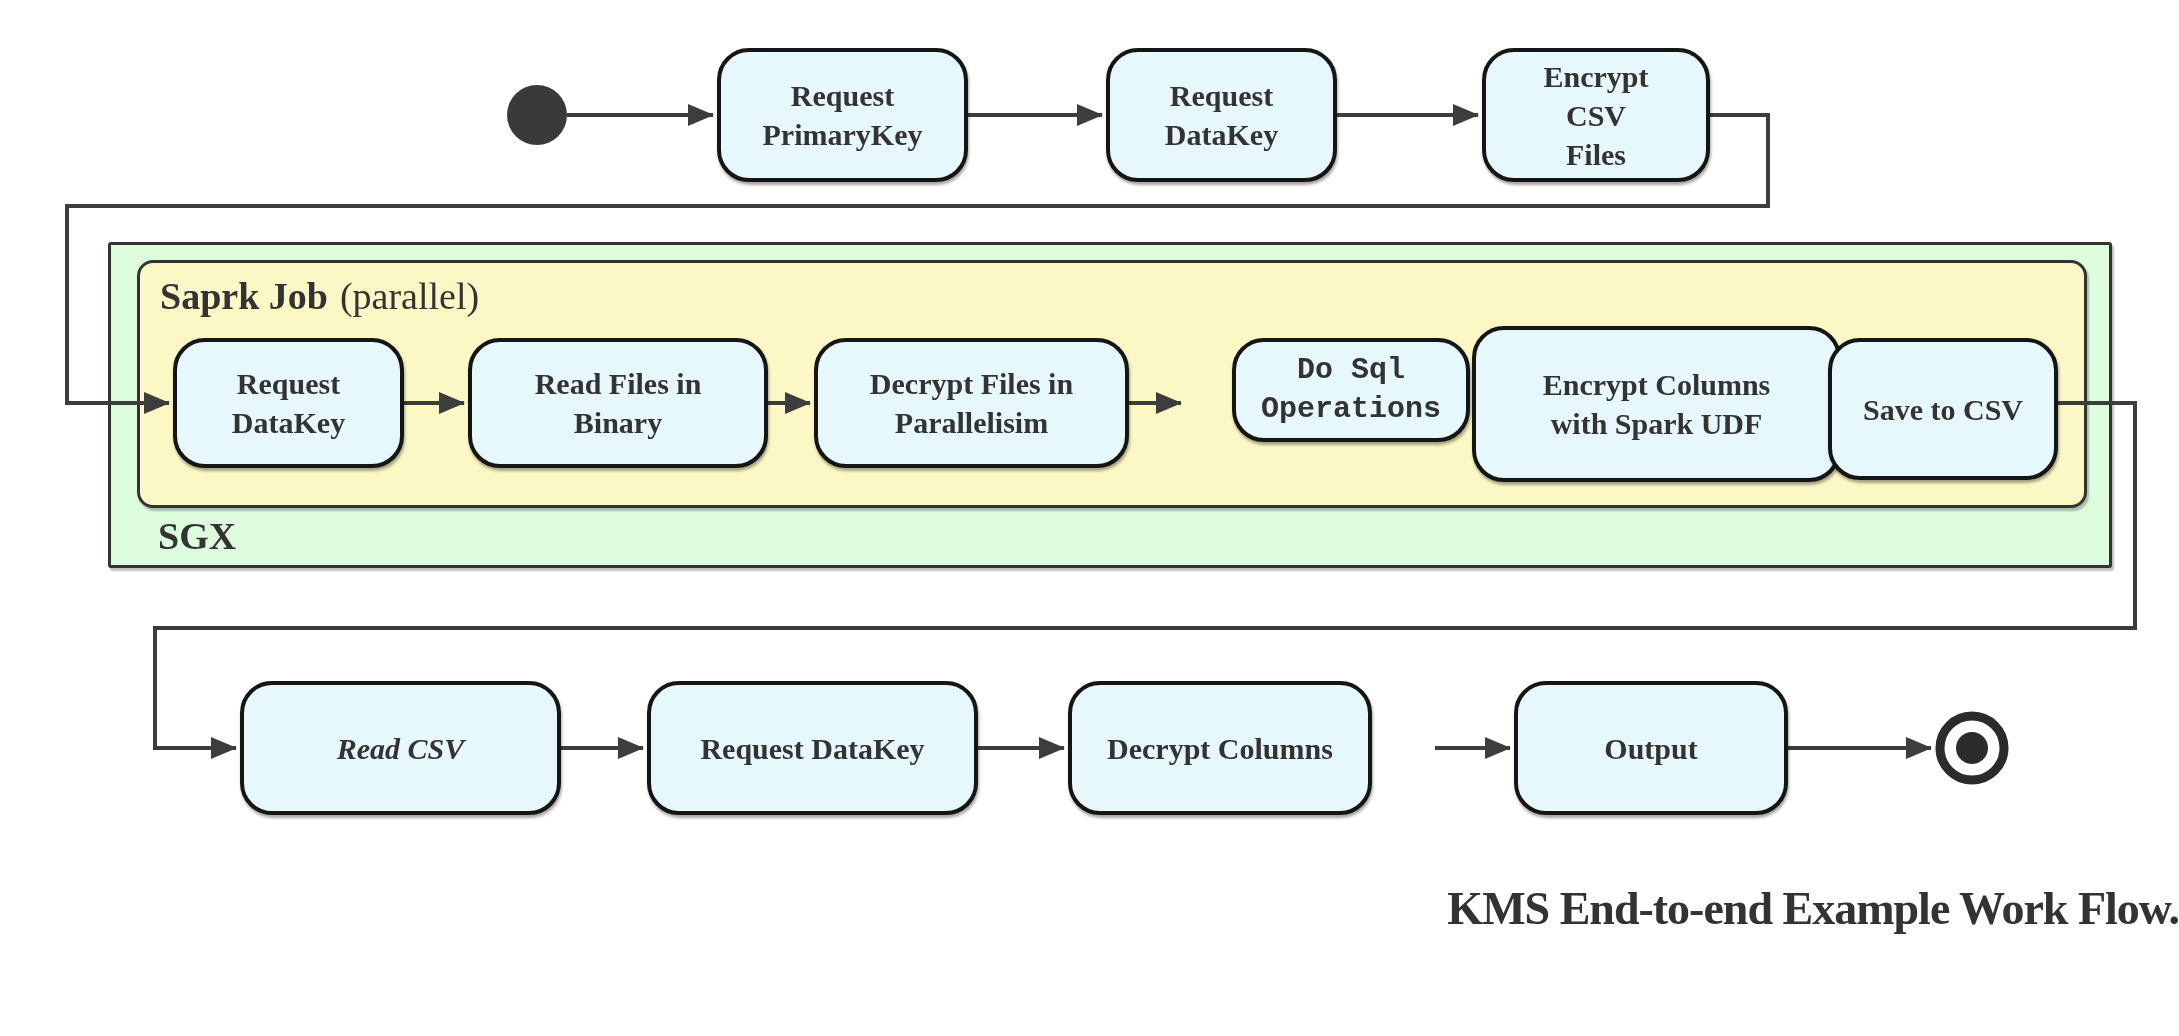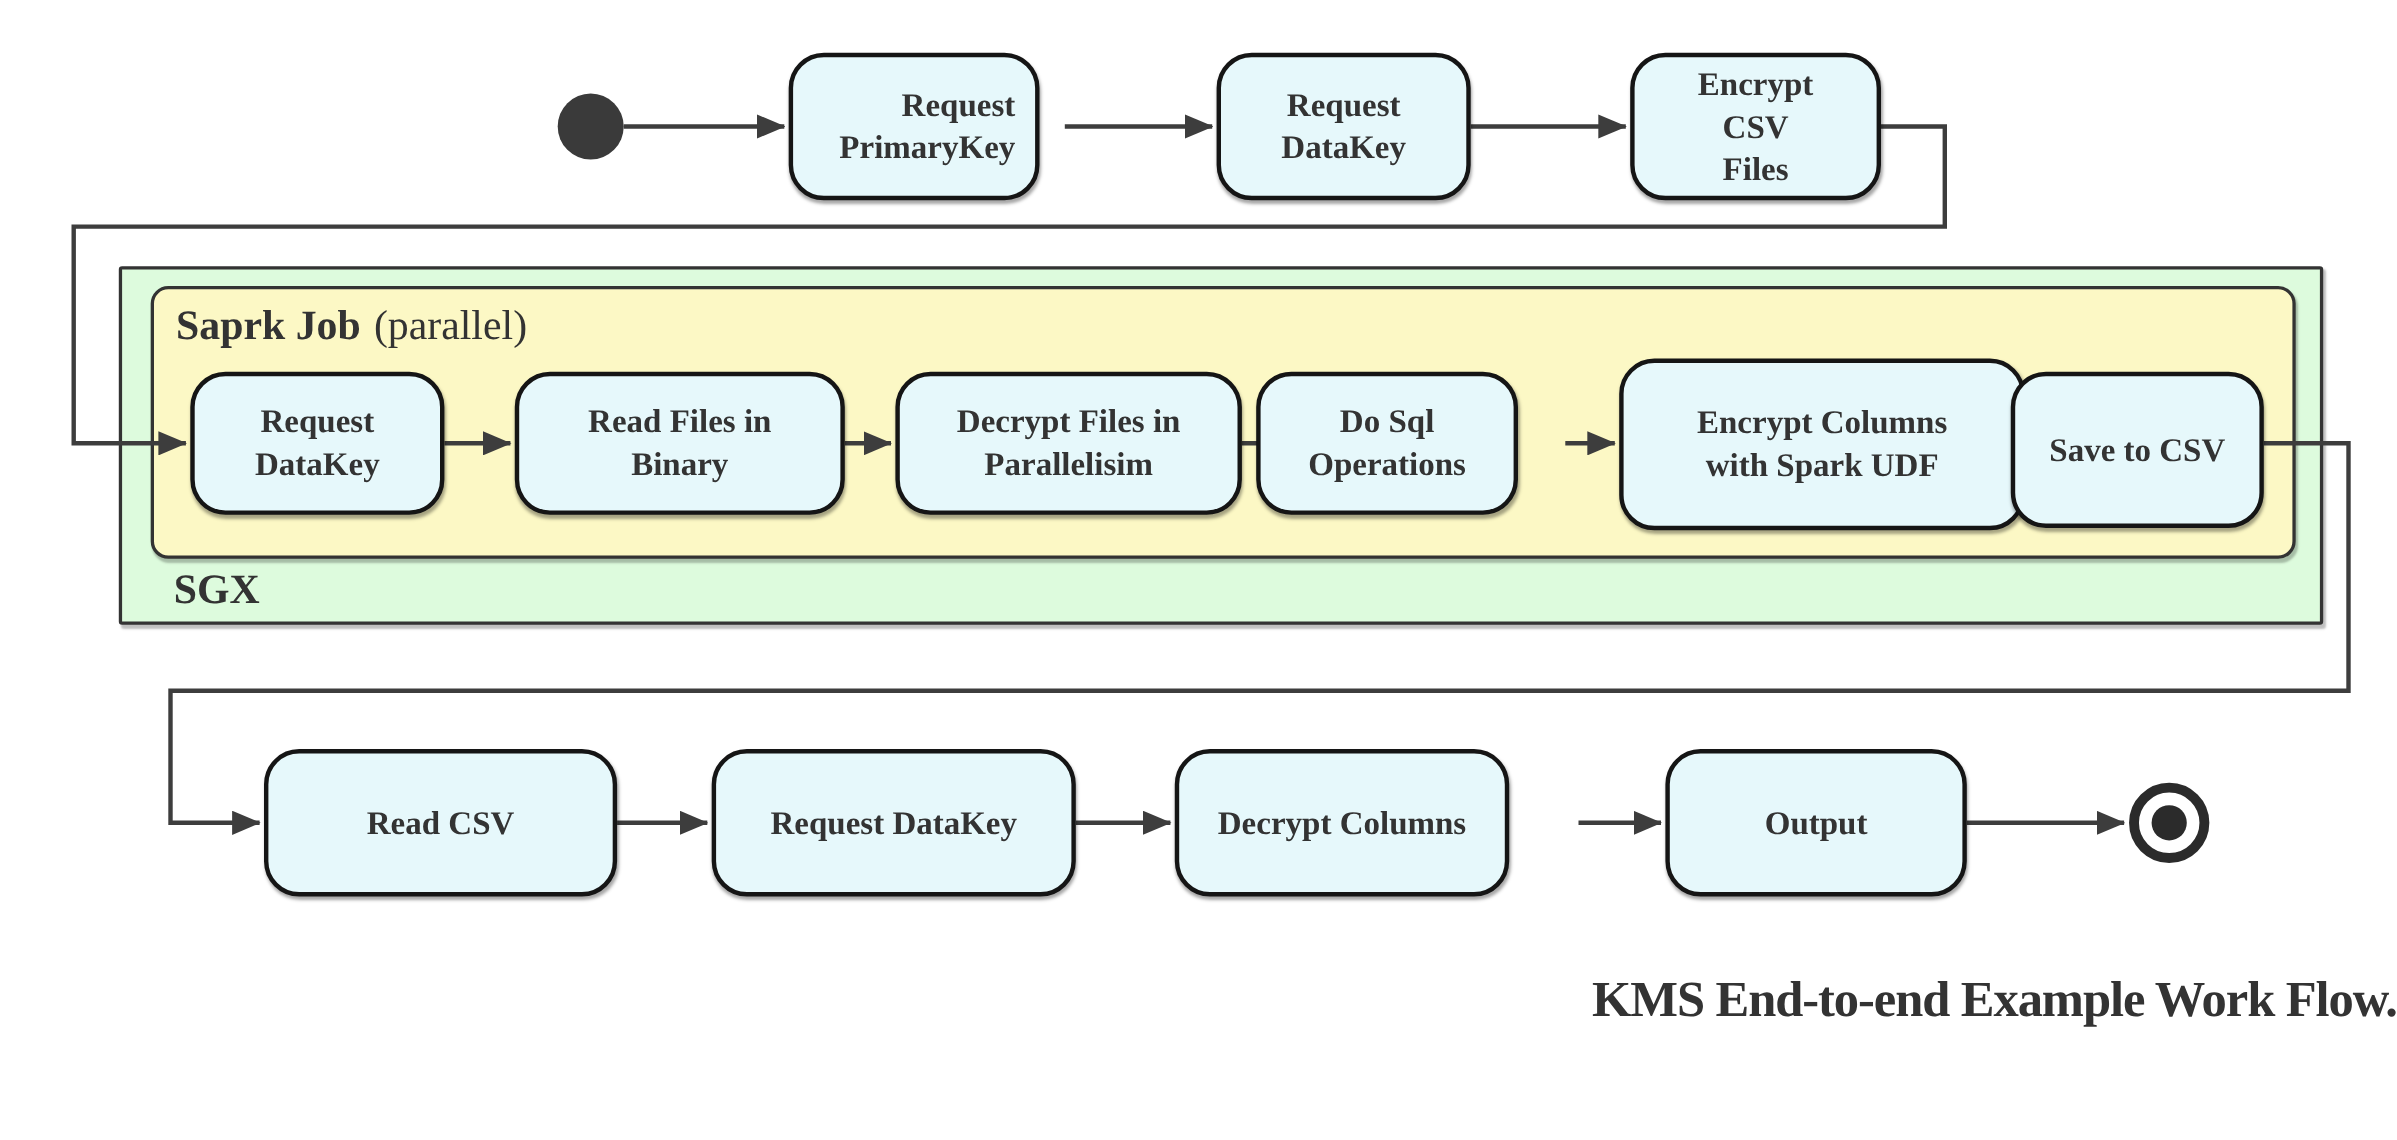--- a/index.html
+++ b/index.html
@@ -94,31 +94,31 @@
     <path class="edge" marker-end="url(#arrow)" d="M 978 748 L 1064 748"></path>
     <path class="edge" marker-end="url(#arrow)" d="M 1435 748 L 1510 748"></path>
     <path class="edge" marker-end="url(#arrow)" d="M 1788 748 L 1931 748"></path>
 
     <g>
       <circle cx="1972" cy="748" r="32" fill="#ffffff" stroke="#2b2b2b" stroke-width="9"></circle>
       <circle cx="1972" cy="748" r="16" fill="#2b2b2b"></circle>
     </g>
   </svg>
 
-  <div class="node" style="left:717px;top:48px;width:228px;height:134px;padding:0 18px;text-align:right;">Request PrimaryKey</div>
+  <div class="node" style="left:717px;top:48px;width:251px;height:134px;padding:0 18px;">Request PrimaryKey</div>
   <div class="node" style="left:1106px;top:48px;width:231px;height:134px;padding:0 25px;">Request DataKey</div>
   <div class="node" style="left:1482px;top:48px;width:228px;height:134px;padding:0 48px;">Encrypt CSV Files</div>
 
   <div class="node" style="left:173px;top:338px;width:231px;height:130px;padding:0 25px;">Request DataKey</div>
   <div class="node" style="left:468px;top:338px;width:300px;height:130px;padding:0 32px;">Read Files in Binary</div>
   <div class="node" style="left:814px;top:338px;width:315px;height:130px;padding:0 25px;">Decrypt Files in Parallelisim</div>
-  <div class="node" style="left:1142px;top:338px;width:238px;height:130px;padding:0 30px;">Do Sql Operations</div>
+  <div class="node" style="left:1232px;top:338px;width:238px;height:104px;padding:0 30px;font-family:Liberation Mono, monospace;">Do Sql Operations</div>
   <div class="node" style="left:1472px;top:326px;width:369px;height:156px;padding:0 40px;">Encrypt Columns with Spark UDF</div>
   <div class="node" style="left:1828px;top:338px;width:230px;height:142px;padding:0 10px;">Save to CSV</div>
 
-  <div class="node" style="left:240px;top:681px;width:321px;height:134px;padding:0 20px;">Read CSV</div>
+  <div class="node" style="left:240px;top:681px;width:321px;height:134px;padding:0 20px;font-style:italic;">Read CSV</div>
   <div class="node" style="left:647px;top:681px;width:331px;height:134px;padding:0 12px;">Request DataKey</div>
   <div class="node" style="left:1068px;top:681px;width:304px;height:134px;padding:16px 20px;">Decrypt Columns</div>
   <div class="node" style="left:1514px;top:681px;width:274px;height:134px;padding:0 20px;">Output</div>
 
   <div class="title">KMS End-to-end Example Work Flow.</div>
 
 </div>
 
 </body></html>

